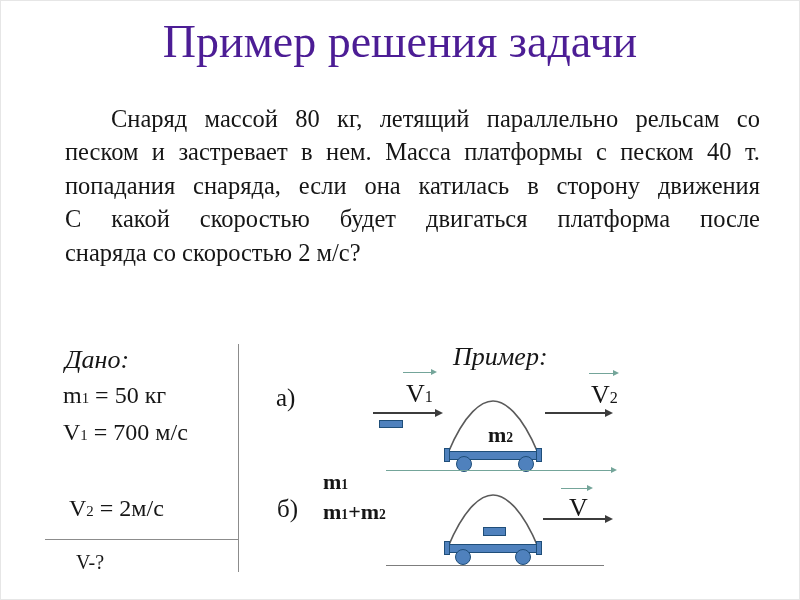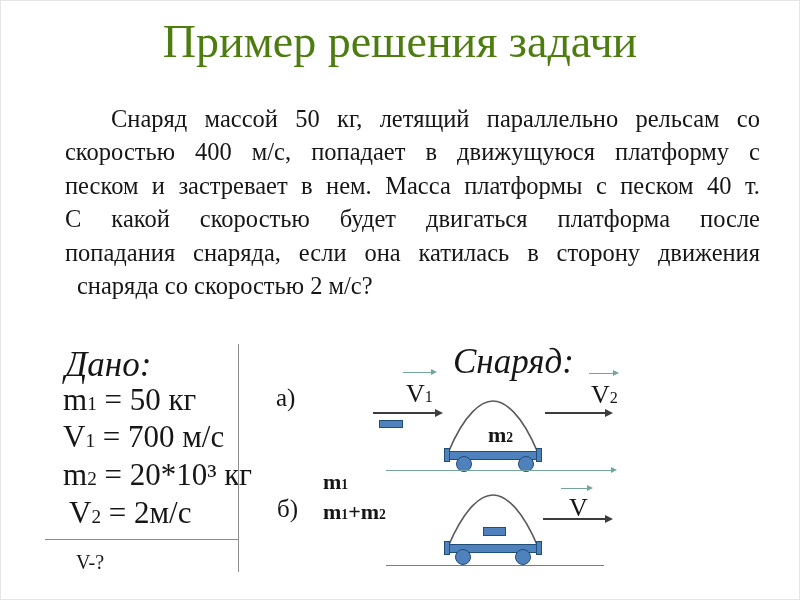--- a/index.html
+++ b/index.html
@@ -3,33 +3,33 @@
 <meta charset="utf-8">
 <style>
   html,body { margin:0; padding:0; background:#fff; }
   .slide {
     position:relative; width:800px; height:600px; background:#ffffff;
     font-family:"Liberation Serif","DejaVu Serif",serif; color:#161616;
     border:1px solid #e6e6e6; box-sizing:border-box; overflow:hidden;
   }
   .title {
     position:absolute; left:0; right:0; top:14px; margin:0;
-    text-align:center; font-size:46px; font-weight:400; color:#4d7c0f;
+    text-align:center; font-size:46px; font-weight:400; color:#4c1d95;
   }
   .problem { position:absolute; left:64px; top:101px; width:695px;
     font-size:24.5px; line-height:33.4px; }
   .pline { text-align:justify; text-align-last:justify; }
   .pline.first { text-indent:46px; }
-  .pline.last { text-align-last:left;margin-left:12px; }
+  .pline.last { text-align-last:left; }
 
-  .sec-header { position:absolute; font-style:italic; font-size:35px; }
+  .sec-header { position:absolute; font-style:italic; font-size:26px; }
   .given-header { left:64px; top:344px; }
   .sol-header  { left:452px; top:341px; }
 
-  .given-item { position:absolute; font-size:31px; white-space:pre; }
+  .given-item { position:absolute; font-size:24px; white-space:pre; }
   .gi0 { left:62px; top:381px; }
   .gi1 { left:62px; top:418px; }
   .gi2 { left:62px; top:456px; }
   .gi3 { left:68px; top:494px; }
   .given-unknown { position:absolute; left:75px; top:550px; font-size:20px; }
   .sub { font-size:0.62em; }
 
   .divider-v { position:absolute; left:237px; top:343px; width:1px; height:228px; background:#8c8c8c; }
   .divider-h { position:absolute; left:44px; top:538px; width:193px; height:1px; background:#8c8c8c; }
 
@@ -92,40 +92,38 @@
   .b-v-arr { left:542px; top:517px; width:68px; }
 </style>
 </head>
 <body>
 
 <div class="slide">
 
   <h1 class="title">Пример решения задачи</h1>
 
   <div class="problem">
-    <div class="pline first">Снаряд массой 50 кг, летящий параллельно рельсам со</div>
-    <div class="pline">скоростью 400 м/с, попадает в движущуюся платформу с</div>
+    <div class="pline first">Снаряд массой 80 кг, летящий параллельно рельсам со</div>
     <div class="pline">песком и застревает в нем. Масса платформы с песком 40 т.</div>
+    <div class="pline">попадания снаряда, если она катилась в сторону движения</div>
     <div class="pline">С какой скоростью будет двигаться платформа после</div>
-    <div class="pline">попадания снаряда, если она катилась в сторону движения</div>
     <div class="pline last">снаряда со скоростью 2 м/с?</div>
   </div>
 
   <div class="sec-header given-header">Дано:</div>
 
   <div class="given-item gi0"><span>m</span><span class="sub">1</span><span> = 50 кг</span></div>
   <div class="given-item gi1"><span>V</span><span class="sub">1</span><span> = 700 м/с</span></div>
-  <div class="given-item gi2"><span>m</span><span class="sub">2</span><span> = 20*10³ кг</span></div>
   <div class="given-item gi3"><span>V</span><span class="sub">2</span><span> = 2м/с</span></div>
 
   <div class="divider-h"></div>
   <div class="given-unknown">V-?</div>
   <div class="divider-v"></div>
 
-  <div class="sec-header sol-header">Снаряд:</div>
+  <div class="sec-header sol-header">Пример:</div>
 
   <div class="case-label a-label">а)</div>
   <div class="mass-label a-m1"><span>m</span><span class="sub">1</span></div>
   <div class="blue-rect a-proj"></div>
 
   <div class="arrow arrow-teal a-v1-vec"></div>
   <div class="v-label a-v1-txt"><span>V</span><span class="sub">1</span></div>
   <div class="arrow arrow-black a-v1-arr"></div>
 
   <svg class="dome a-dome" width="92" height="54" viewBox="0 0 92 54">

